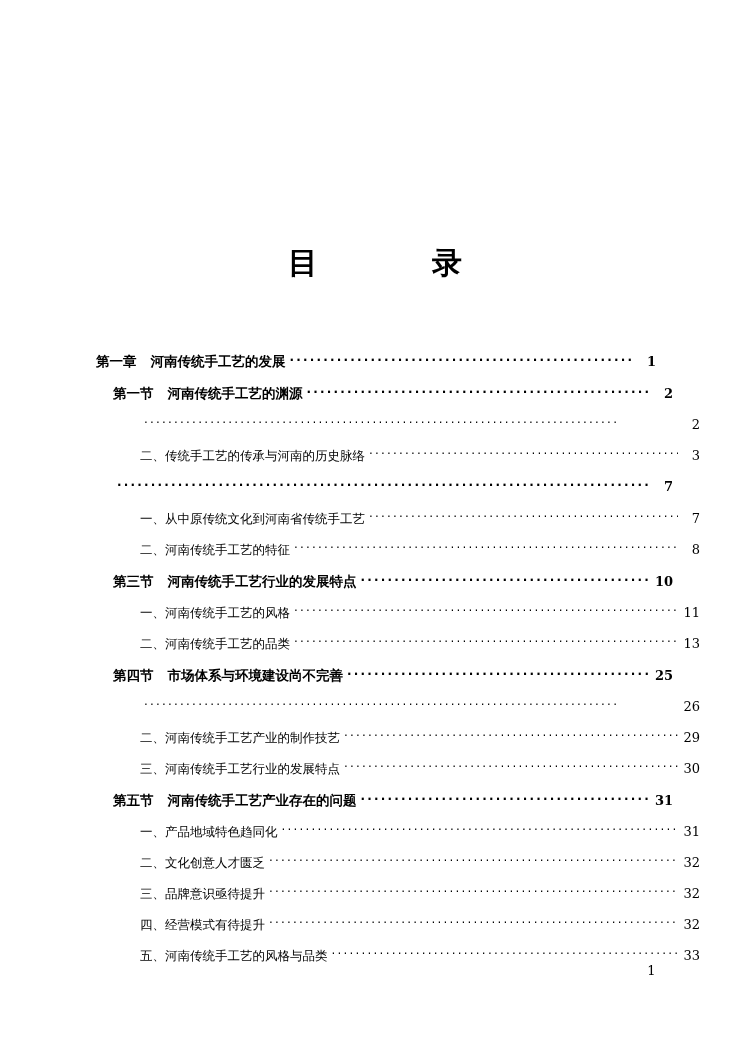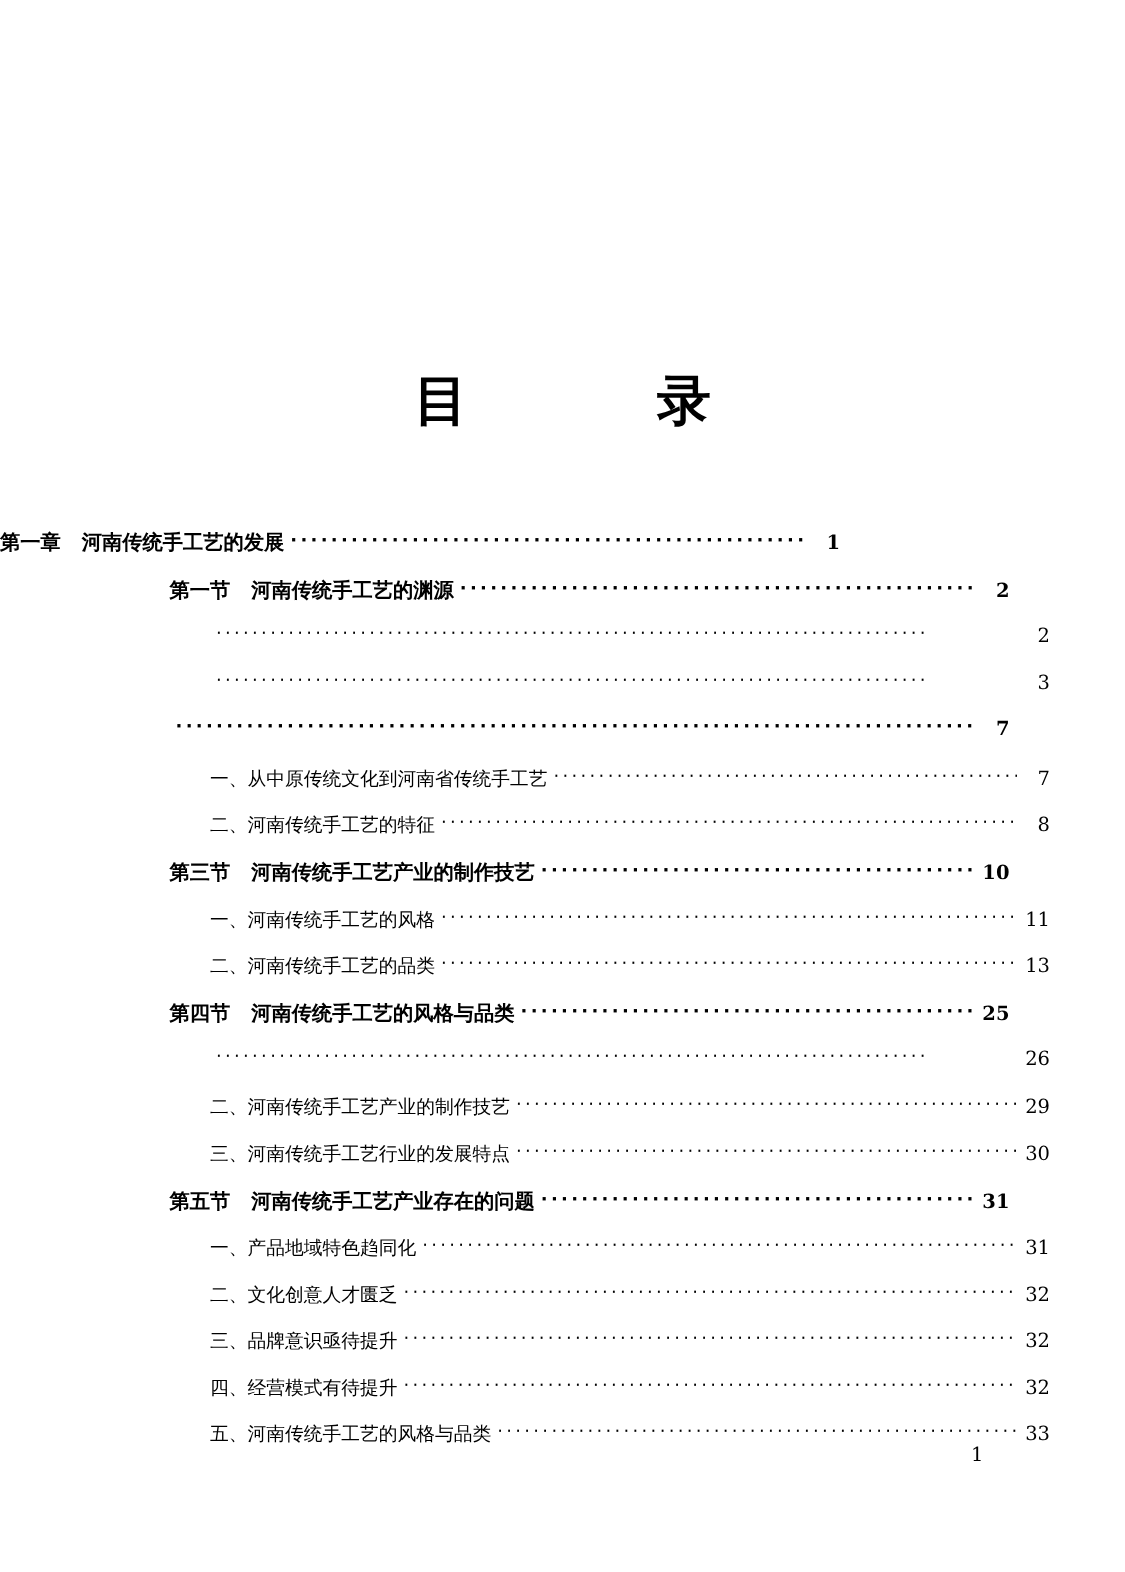--- a/index.html
+++ b/index.html
@@ -23,41 +23,42 @@
     background: #fff;
   }
   .toc-title {
     position: absolute;
     left: 0;
     top: 243px;
     width: 750px;
     text-align: center;
     font-family: "DejaVu Serif", "Liberation Serif", serif;
     font-weight: bold;
-    font-size: 36px;
+    font-size: 30px;
     letter-spacing: 18px;
     text-indent: 18px;
     color: #000;
   }
   .toc-list {
     position: absolute;
     left: 0;
     top: 345px;
     width: 750px;
   }
   .toc-row {
     display: flex;
     align-items: baseline;
     width: 560px;
     box-sizing: border-box;
     font-family: "DejaVu Sans", "Liberation Sans", sans-serif;
     color: #000;
   }
   
   .lvl1 {
+    margin-left: 96px;
     font-size: 13.5px;
     font-weight: bold;
     height: 33px;
     padding-top: 8px;
   }
   
   .lvl2 {
     margin-left: 113px;
     font-size: 13.5px;
     font-weight: bold;
@@ -131,54 +132,55 @@
       <div class="toc-row lvl2">
         <span class="toc-label"><span>第一节</span><span class="seg-gap"></span><span>河南传统手工艺的渊源</span></span>
         <span class="toc-leader">···············································································</span>
         <span class="toc-page">2</span>
       </div>
       <div class="toc-row lvl3">
         <span class="toc-leader">···············································································</span>
         <span class="toc-page">2</span>
       </div>
       <div class="toc-row lvl3">
+        <span class="toc-label"><span>二、传统手工艺的传承与河南的历史脉络</span></span>
         <span class="toc-leader">···············································································</span>
         <span class="toc-page">3</span>
       </div>
       <div class="toc-row lvl2">
         <span class="toc-leader">···············································································</span>
         <span class="toc-page">7</span>
       </div>
       <div class="toc-row lvl3">
         <span class="toc-label"><span>一、从中原传统文化到河南省传统手工艺</span></span>
         <span class="toc-leader">···············································································</span>
         <span class="toc-page">7</span>
       </div>
       <div class="toc-row lvl3">
         <span class="toc-label"><span>二、河南传统手工艺的特征</span></span>
         <span class="toc-leader">···············································································</span>
         <span class="toc-page">8</span>
       </div>
       <div class="toc-row lvl2">
-        <span class="toc-label"><span>第三节</span><span class="seg-gap"></span><span>河南传统手工艺产业的制作技艺</span></span>
+        <span class="toc-label"><span>第三节</span><span class="seg-gap"></span><span>河南传统手工艺行业的发展特点</span></span>
         <span class="toc-leader">···············································································</span>
         <span class="toc-page">10</span>
       </div>
       <div class="toc-row lvl3">
         <span class="toc-label"><span>一、河南传统手工艺的风格</span></span>
         <span class="toc-leader">···············································································</span>
         <span class="toc-page">11</span>
       </div>
       <div class="toc-row lvl3">
         <span class="toc-label"><span>二、河南传统手工艺的品类</span></span>
         <span class="toc-leader">···············································································</span>
         <span class="toc-page">13</span>
       </div>
       <div class="toc-row lvl2">
-        <span class="toc-label"><span>第四节</span><span class="seg-gap"></span><span>河南传统手工艺的风格与品类</span></span>
+        <span class="toc-label"><span>第四节</span><span class="seg-gap"></span><span>市场体系与环境建设尚不完善</span></span>
         <span class="toc-leader">···············································································</span>
         <span class="toc-page">25</span>
       </div>
       <div class="toc-row lvl3">
         <span class="toc-leader">···············································································</span>
         <span class="toc-page">26</span>
       </div>
       <div class="toc-row lvl3">
         <span class="toc-label"><span>二、河南传统手工艺产业的制作技艺</span></span>
         <span class="toc-leader">···············································································</span>

